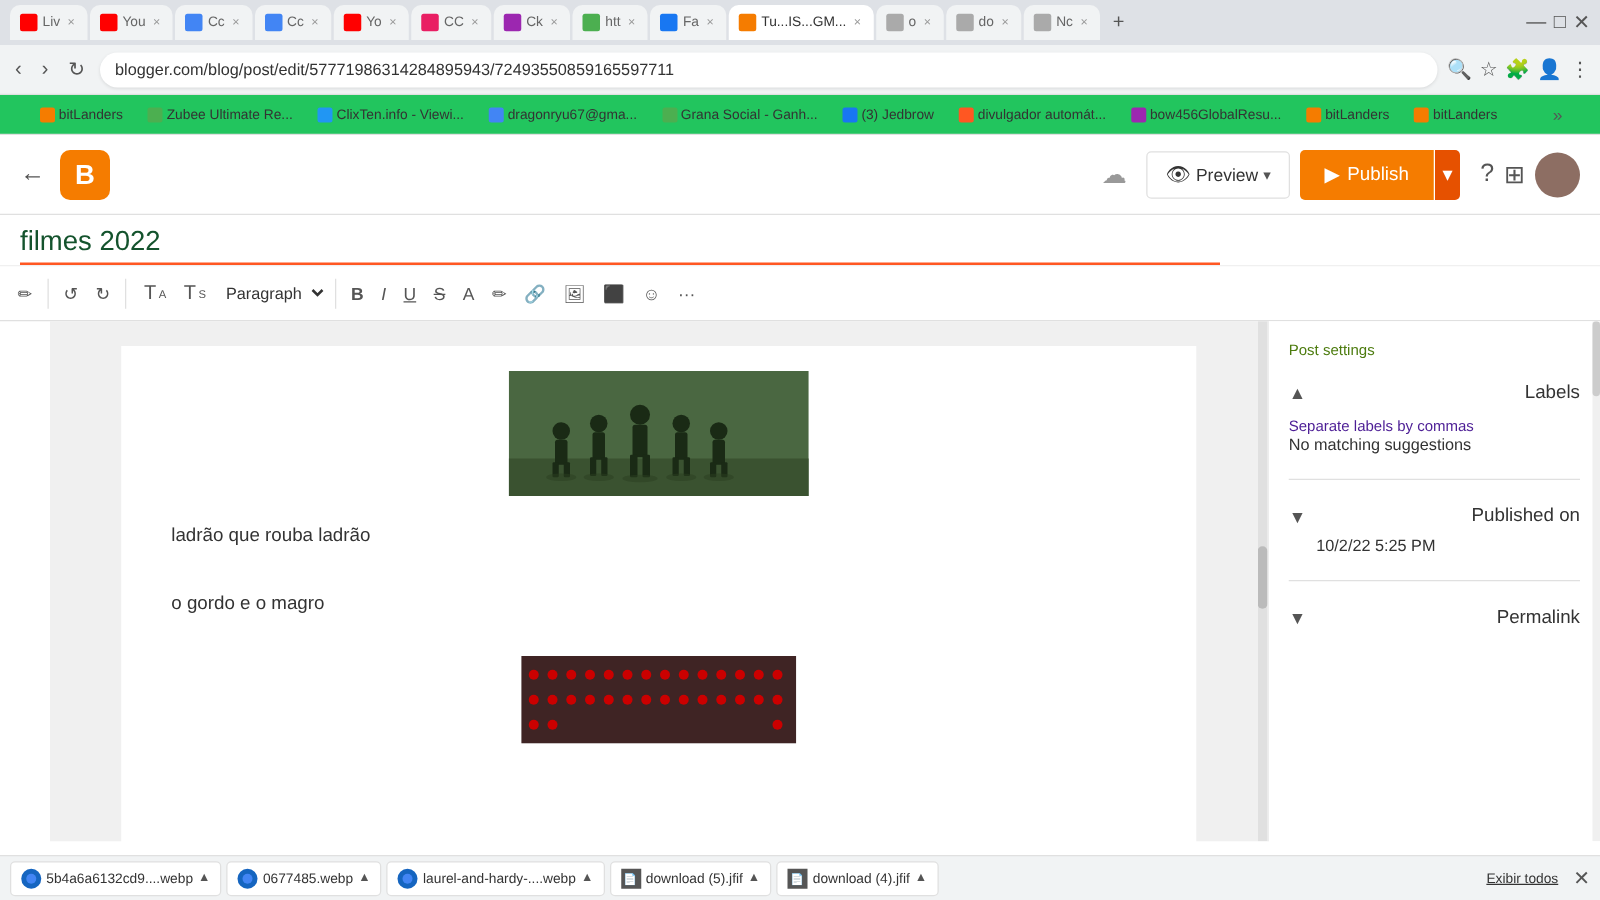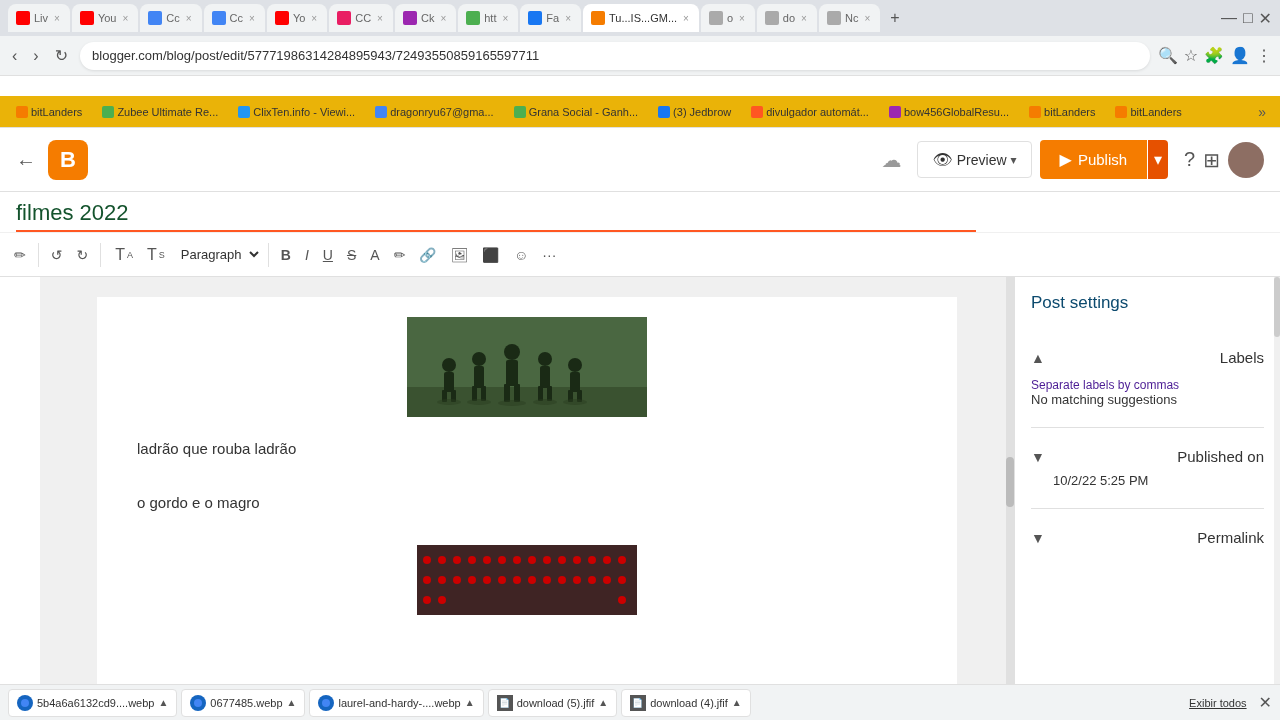--- a/index.html
+++ b/index.html
@@ -11,21 +11,21 @@
     .tab.active { background: #fff; color: #333; }
     .tab-close { margin-left: auto; font-size: 10px; color: #999; cursor: pointer; padding: 0 2px; }
 
     
     .address-bar { display: flex; align-items: center; height: 40px; padding: 0 8px; gap: 8px; background: #f1f3f4; border-bottom: 1px solid #e0e0e0; }
     .nav-btn { background: none; border: none; font-size: 16px; color: #555; cursor: pointer; padding: 4px; border-radius: 50%; }
     .address-input { flex: 1; height: 28px; border: none; background: #fff; border-radius: 14px; padding: 0 12px; font-size: 13px; color: #333; outline: none; box-shadow: 0 1px 3px rgba(0,0,0,0.1); }
     .address-icons { display: flex; align-items: center; gap: 6px; }
 
     
-    .bookmarks-bar { display: flex; align-items: center; height: 32px; padding: 0 8px; gap: 4px; background: #eab308; border-bottom: 1px solid #e0e0e0; overflow: hidden; margin-top: 20px; }
+    .bookmarks-bar { display: flex; align-items: center; height: 32px; padding: 0 24px; gap: 4px; background: #22c55e; border-bottom: 1px solid #e0e0e0; overflow: hidden; }
     .bookmark-item { display: flex; align-items: center; gap: 3px; padding: 3px 8px; border-radius: 4px; font-size: 11px; color: #333; cursor: pointer; white-space: nowrap; }
     .more-btn { margin-left: auto; font-size: 14px; color: #555; cursor: pointer; padding: 2px 6px; }
 
     
     .app-header { display: flex; align-items: center; height: 64px; padding: 0 16px; border-bottom: 1px solid #e0e0e0; background: #fff; }
     .back-btn { font-size: 20px; color: #555; cursor: pointer; margin-right: 12px; background: none; border: none; }
     .blogger-logo { width: 40px; height: 40px; background: #f57c00; border-radius: 8px; display: flex; align-items: center; justify-content: center; color: white; font-size: 22px; font-weight: bold; }
     .avatar { width: 36px; height: 36px; border-radius: 50%; background: #8d6e63; cursor: pointer; overflow: hidden; }
 
     
@@ -361,21 +361,21 @@
   </div>
 
   <div style="width:1px;background:#e0e0e0;"></div>
 
   <div style="width:265px;background:#fff;overflow-y:auto;padding:16px;position:relative;">
 
     <div style="position:absolute;right:0;top:0;bottom:0;width:6px;background:#f0f0f0;">
       <div style="position:absolute;top:0;width:6px;height:60px;background:#ccc;border-radius:3px;"></div>
     </div>
 
-    <h2 style="font-size:17px;font-weight:500;color:#0c4a6e;margin-bottom:32px;">Post settings</h2>
+    <h2 style="font-size:12px;font-weight:500;color:#4d7c0f;margin-bottom:14px;">Post settings</h2>
 
     <div class="sidebar-section">
       <div class="sidebar-section-header">
         <span style="font-size:14px;color:#555;">▲</span>
         <span style="font-size:15px;font-weight:500;color:#333;margin-left:8px;">Labels</span>
       </div>
       <div style="font-size:12px;color:#4c1d95;margin:8px 0 0;">Separate labels by commas</div>
       <div style="font-size:13px;color:#333;">No matching suggestions</div>
     </div>
 

